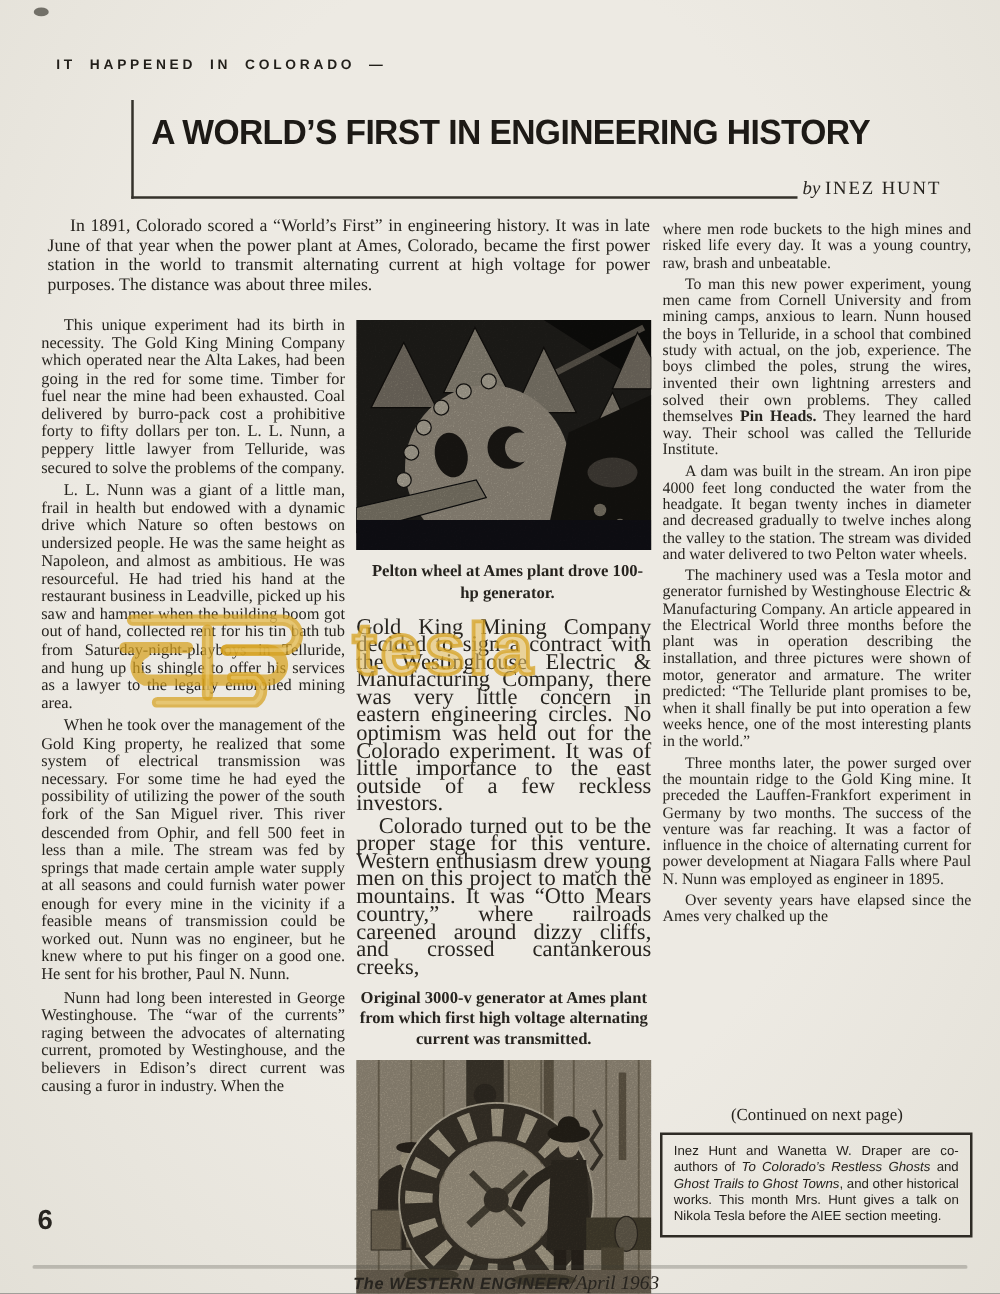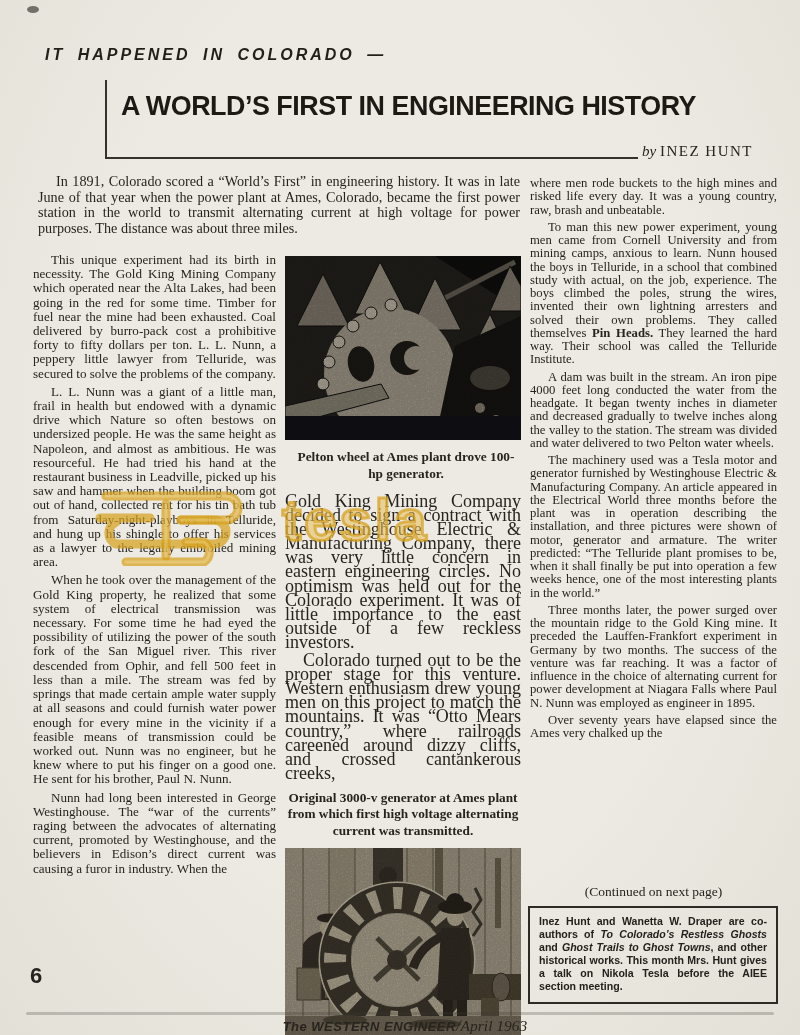--- a/index.html
+++ b/index.html
@@ -7,22 +7,22 @@
     position:relative; width:800px; height:1035px; margin:0 auto;
     background: radial-gradient(ellipse at 50% 42%, #edeae3 55%, #e3e0d7 100%);
     font-family:"Liberation Serif", serif;
     color:#27241f;
     overflow:hidden;
   }
   
   .kicker {
     position:absolute; left:45px; top:46px;
     font-family:"Liberation Sans", sans-serif;
-    font-weight:bold; font-style:italic;
-    font-size:16px; letter-spacing:3px; word-spacing:5px;
+    font-weight:bold; 
+    font-size:11px; letter-spacing:3px; word-spacing:5px;
     color:#221f1a; white-space:nowrap;
   }
   .rule-vert { position:absolute; left:105px; top:80px; width:2px; height:79px; background:#35322b; }
   .rule-horz { position:absolute; left:105px; top:157px; width:533px; height:2px; background:#35322b; }
   .headline {
     position:absolute; left:110px; top:90px; width:545px;
     text-align:center;
     font-family:"Liberation Sans", sans-serif;
     font-weight:bold; font-size:28px; letter-spacing:-0.5px;
     transform:scaleX(0.96); transform-origin:center;
@@ -63,21 +63,21 @@
   .caption2 {
     margin:10px 2px 9px 2px;
     font-weight:bold; font-size:13.3px; line-height:16.5px;
     text-align:center;
   }
   
   .infobox {
     position:absolute; left:528px; top:906px; width:228px;
     border:2px solid #2e2b25; padding:7px 9px 8px 9px;
     font-family:"Liberation Sans", sans-serif;
-    font-weight:bold; font-size:10.6px; line-height:13.1px;
+    font-weight:normal; font-size:10.6px; line-height:13.1px;
     text-align:justify; color:#24211c;
   }
   .infobox .it { font-style:italic; }
   
   .folio {
     position:absolute; left:30px; top:963px;
     font-family:"Liberation Sans", sans-serif; font-weight:bold; font-size:22px;
   }
   .footer { position:absolute; left:240px; top:976px; width:330px; text-align:center; white-space:nowrap;margin-top:40px; }
   .footer .mag {

